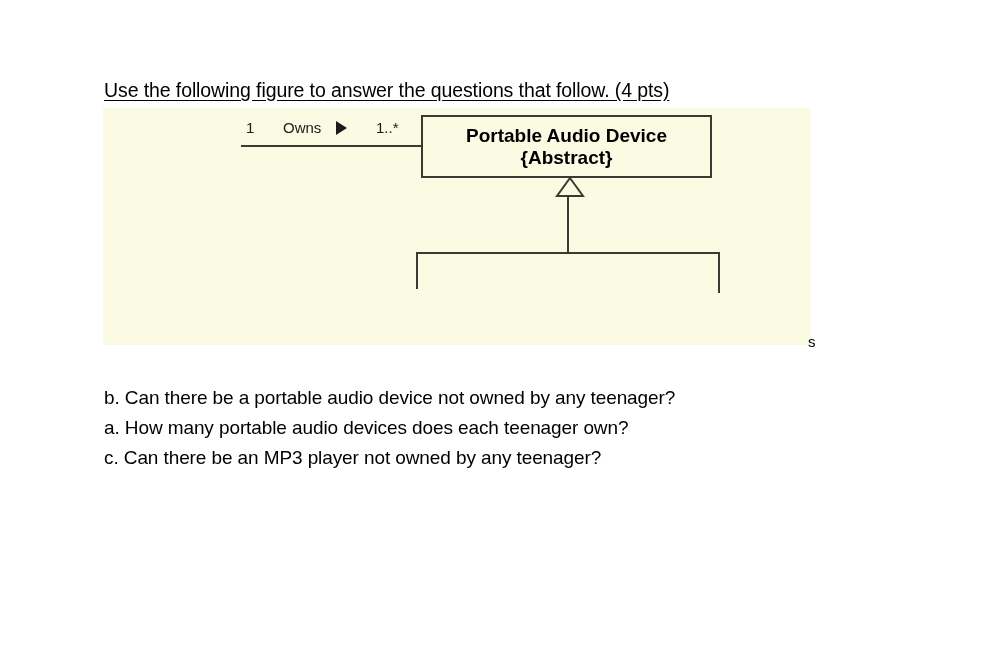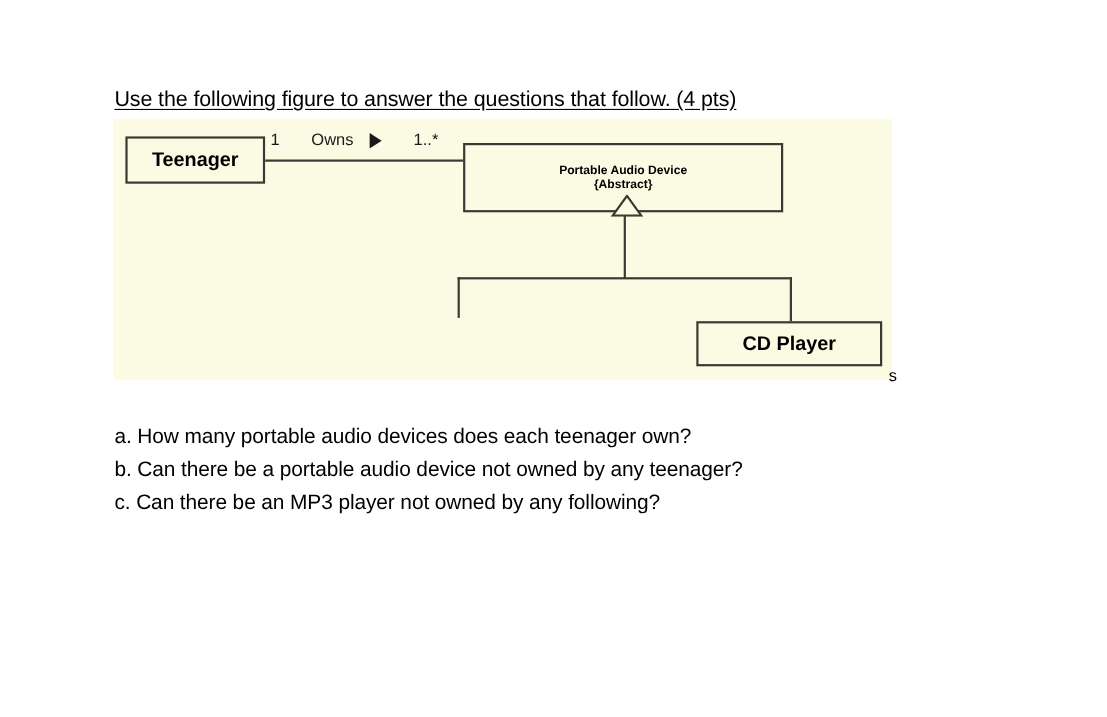--- a/index.html
+++ b/index.html
@@ -63,24 +63,24 @@
   
   .box-teenager {
     left: 11px;
     top: 16px;
     width: 127px;
     height: 43px;
     font-size: 18px;
   }
   .box-pad {
     left: 318px;
-    top: 22px;
+    top: 7px;
     width: 291px;
     height: 63px;
-    font-size: 11px;
+    font-size: 19px;
   }
   .box-mp3 {
     left: 228px;
     top: 180px;
     width: 169px;
     height: 42px;
     font-size: 18px;
   }
   .box-cd {
     left: 530px;
@@ -197,23 +197,20 @@
 <body>
 
 <div id="page">
 
   <div class="heading">Use the following figure to answer the questions that follow. (4 pts)</div>
 
   <div class="figure">
 
     <div class="assoc-line"></div>
 
-    <div class="uml-box box-teenager">
-      <span>Teenager</span>
-    </div>
 
     <div class="assoc-label mult-left">1</div>
 
     <div class="assoc-label owns-label">
       <span>Owns</span>
       <span class="owns-arrow"></span>
     </div>
 
     <div class="assoc-label mult-right">1..*</div>
 
@@ -227,27 +224,24 @@
     <svg class="gen-triangle-svg" viewBox="0 0 30 20">
       <polygon points="15,1 28,19 2,19" fill="#fbfbe4" stroke="#3b3a32" stroke-width="2"></polygon>
     </svg>
 
     <div class="gen-stem"></div>
     <div class="gen-hbar"></div>
     <div class="gen-drop-left"></div>
     <div class="gen-drop-right"></div>
 
 
-    <div class="uml-box box-cd">
-      <span>CD Player</span>
-    </div>
 
   </div>
 
   <div class="stray-char">s</div>
 
   <div class="questions">
+    <div class="question-line">b. Can there be a portable audio device not owned by any teenager?</div>
     <div class="question-line">a. How many portable audio devices does each teenager own?</div>
-    <div class="question-line">b. Can there be a portable audio device not owned by any teenager?</div>
-    <div class="question-line">c. Can there be an MP3 player not owned by any following?</div>
+    <div class="question-line">c. Can there be an MP3 player not owned by any teenager?</div>
   </div>
 
 </div>
 
 </body></html>

